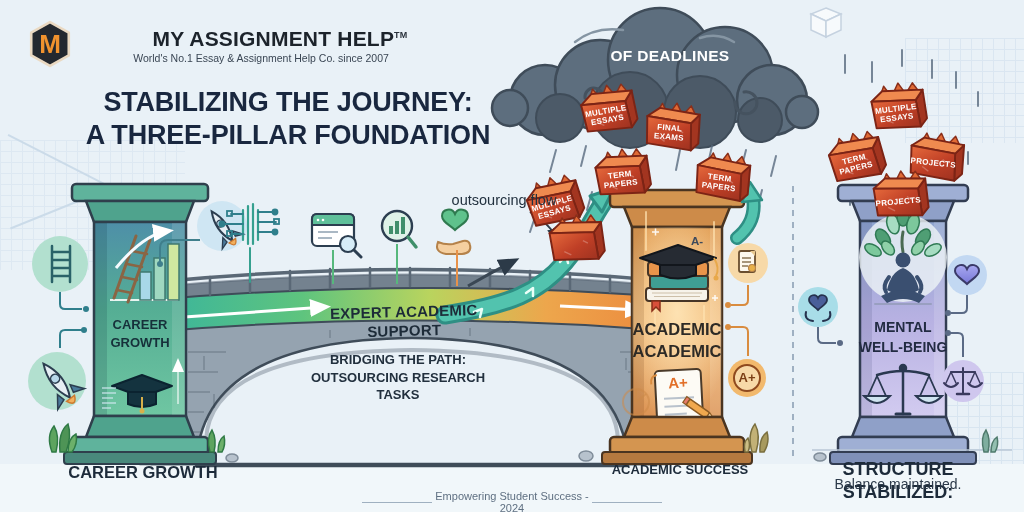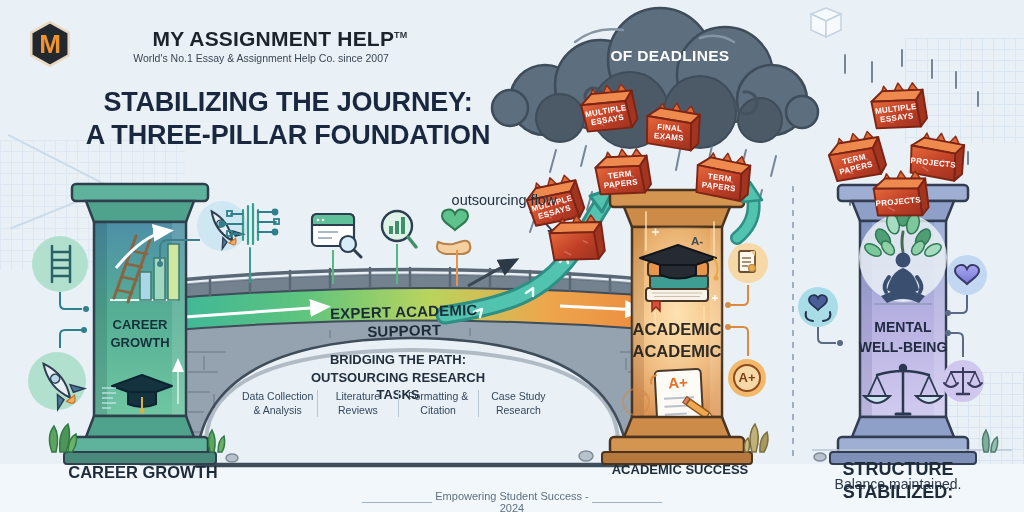--- a/index.html
+++ b/index.html
@@ -534,26 +534,20 @@
       </svg>
     <span class="blabel">PROJECTS</span>
     </div>
 
   <div class="t z4" style="left:298px;top:303px;width:212px;font-size:15px;color:#1d2b38;letter-spacing:.2px;transform:rotate(-1.5deg)">EXPERT ACADEMIC SUPPORT</div>
 
   <div class="t z4" style="left:293px;top:351px;width:210px;font-size:13px;color:#22303e;line-height:1.35">
     <div>BRIDGING THE PATH:</div>
     <div>OUTSOURCING RESEARCH TASKS</div>
   </div>
-  <div class="tasks">
-    <div class="task">Data Collection &amp; Analysis</div>
-    <div class="task">Literature Reviews</div>
-    <div class="task">Formatting &amp; Citation</div>
-    <div class="task">Case Study Research</div>
-  </div>
 
   <div class="t z4" style="left:94px;top:316px;width:92px;font-size:13px;color:#16303a;line-height:1.35">
     <div>CAREER</div>
     <div>GROWTH</div>
   </div>
   <div class="t z4" style="left:630px;top:318px;width:94px;font-size:16.5px;color:#2d2a26;line-height:1.35">
     <div>ACADEMIC</div>
     <div>ACADEMIC</div>
   </div>
   <div class="t z4" style="left:850px;top:318px;width:106px;font-size:14px;color:#222b42;line-height:1.4">

